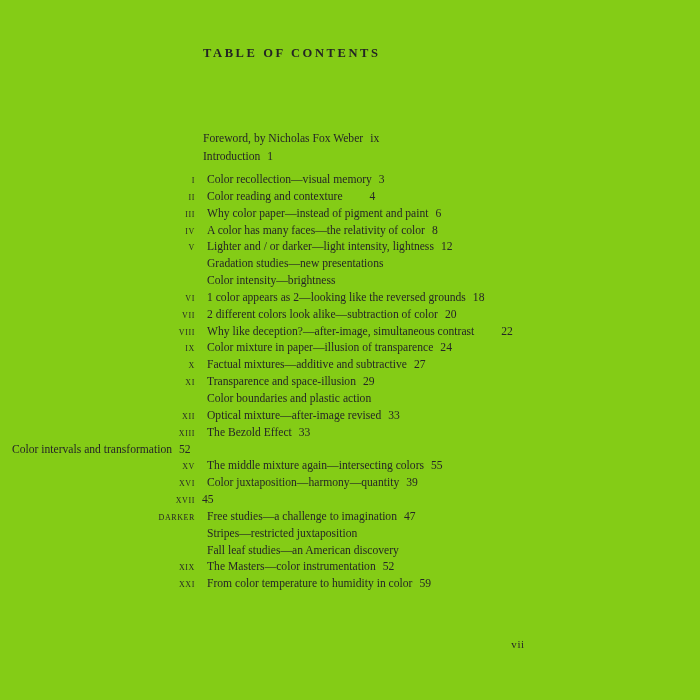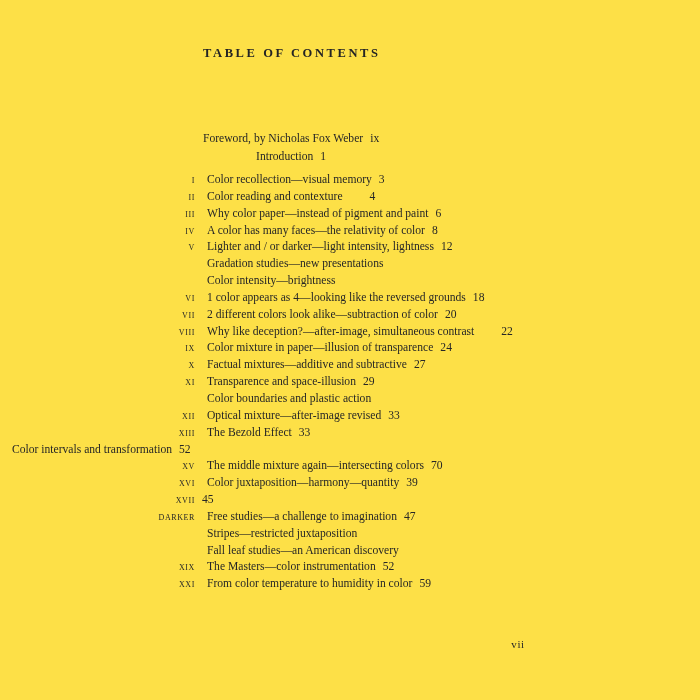--- a/index.html
+++ b/index.html
@@ -32,21 +32,20 @@
   .front {
     position: absolute;
     left: 203px;
     top: 130px;
     font-size: 11.6px;
   }
   .fm-row {
     height: 17.6px;
     line-height: 17.6px;
     white-space: nowrap;
-    text-align: center;
   }
   .toc {
     position: absolute;
     left: 0;
     top: 172px;
     width: 560px;
     font-size: 11.6px;
   }
   .row {
     display: flex;
@@ -79,21 +78,21 @@
     top: 638px;
     width: 28px;
     text-align: center;
     font-size: 11px;
     letter-spacing: 0.6px;
   }
 </style>
 </head>
 <body>
 
-<div class="page" style="color: rgb(38, 38, 38); background: #fde047;">
+<div class="page" style="color: rgb(38, 38, 38); background: #84cc16;">
 
   <h1 class="title">TABLE OF CONTENTS</h1>
 
   <div class="front">
     <div class="fm-row">
       <span>Foreword, by Nicholas Fox Weber</span><span class="pagenum">ix</span>
     </div>
     <div class="fm-row">
       <span>Introduction</span><span class="pagenum">1</span>
     </div>
@@ -137,21 +136,21 @@
   </div>
 
   <div class="row">
     <span class="numeral"></span>
     <span class="rowtext">Color intensity—brightness</span>
 
   </div>
 
   <div class="row">
     <span class="numeral">vi</span>
-    <span class="rowtext">1 color appears as 4—looking like the reversed grounds</span>
+    <span class="rowtext">1 color appears as 2—looking like the reversed grounds</span>
     <span class="pagenum">18</span>
   </div>
 
   <div class="row">
     <span class="numeral">vii</span>
     <span class="rowtext">2 different colors look alike—subtraction of color</span>
     <span class="pagenum">20</span>
   </div>
 
   <div class="row wide">
@@ -197,21 +196,21 @@
   </div>
 
   <div class="row">
     <span class="rowtext">Color intervals and transformation</span>
     <span class="pagenum">52</span>
   </div>
 
   <div class="row">
     <span class="numeral">xv</span>
     <span class="rowtext">The middle mixture again—intersecting colors</span>
-    <span class="pagenum">70</span>
+    <span class="pagenum">55</span>
   </div>
 
   <div class="row">
     <span class="numeral">xvi</span>
     <span class="rowtext">Color juxtaposition—harmony—quantity</span>
     <span class="pagenum">39</span>
   </div>
 
   <div class="row">
     <span class="numeral">xvii</span>

